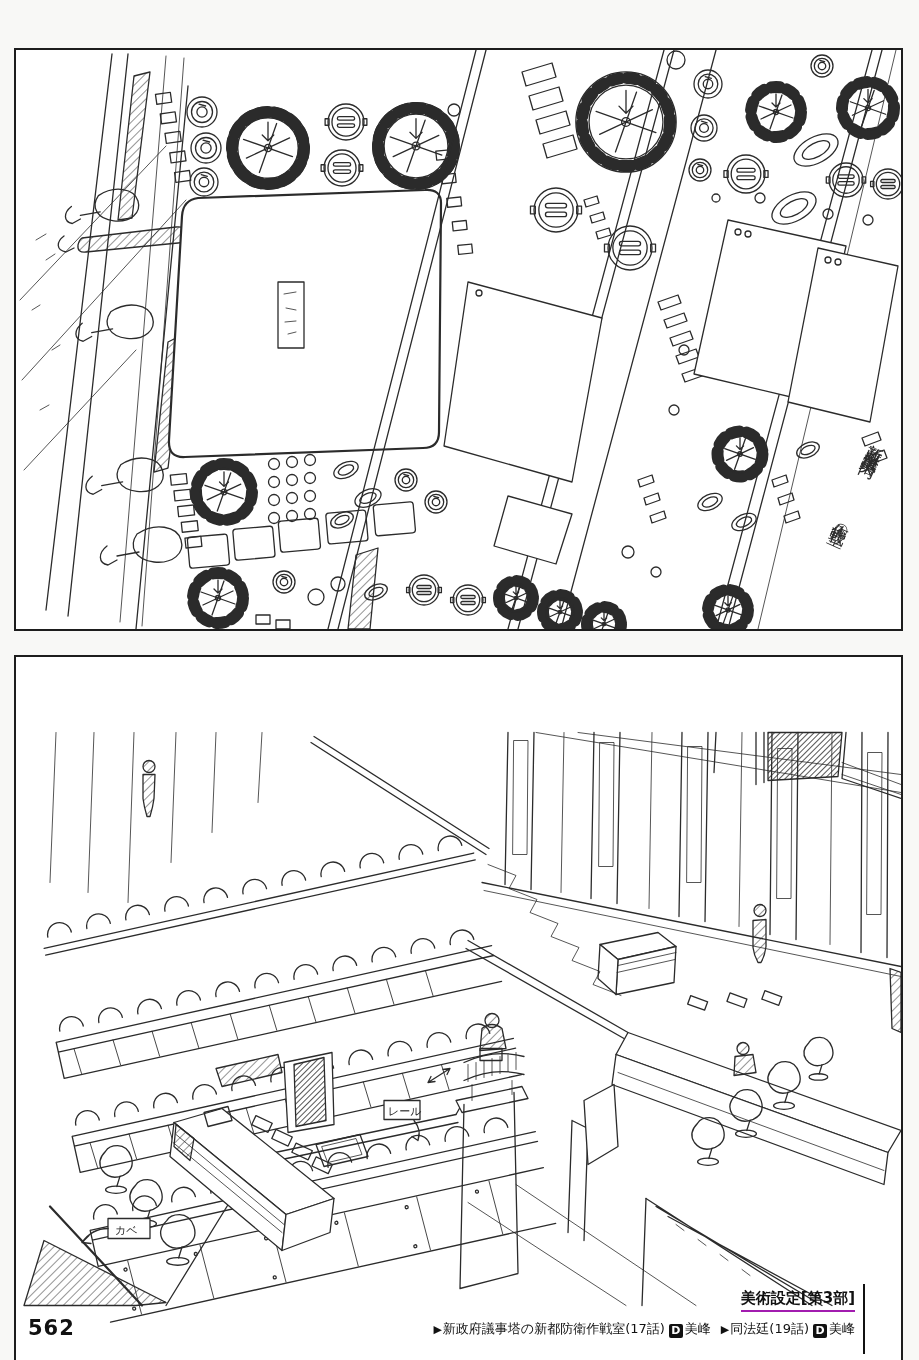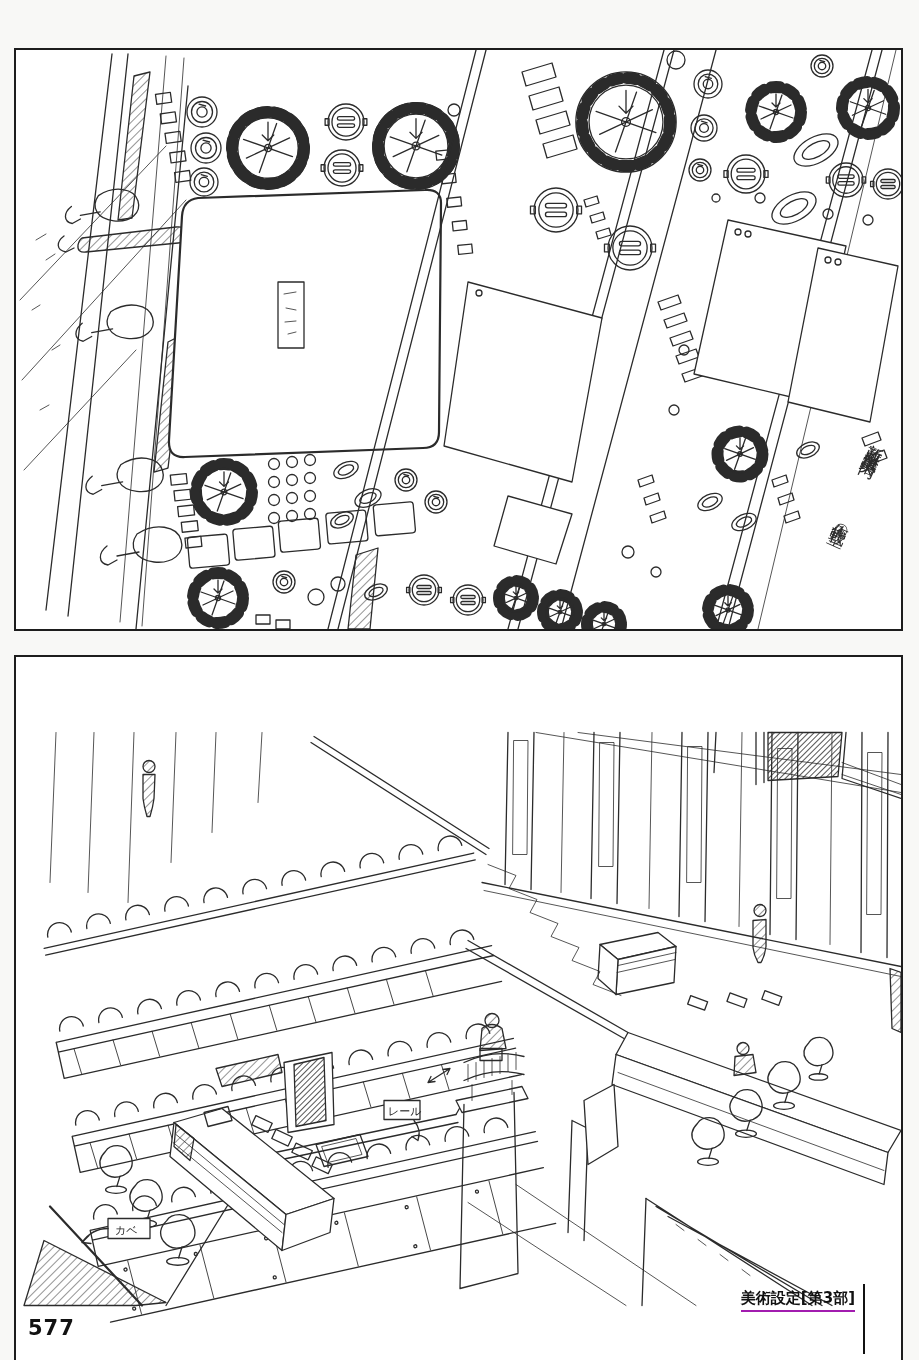--- a/index.html
+++ b/index.html
@@ -463,18 +463,21 @@
         <use href="#chairP" transform="translate(696,402) scale(0.8)"></use>
         <use href="#chairP" transform="translate(734,374) scale(0.8)"></use>
         <use href="#chairP" transform="translate(772,346) scale(0.8)"></use>
         <use href="#chairP" transform="translate(806,320) scale(0.72)"></use>
       </g>
     </g>
   </svg>
 </div>
 
 <div class="footer">
-  <div class="page-number">577</div>
+  <div class="page-number">562</div>
   <div class="credits">
     <span class="section-title">美術設定[第3部]</span><br>
+    <span class="caption-line">
+      <span class="marker">▶</span><span>新政府議事塔の新都防衛作戦室(17話)</span><span class="badge">D</span><span>美峰</span><span class="marker">▶</span><span>同法廷(19話)</span><span class="badge">D</span><span>美峰</span>
+    </span>
   </div>
   <div class="vrule"></div>
 </div>
 
 </body></html>

